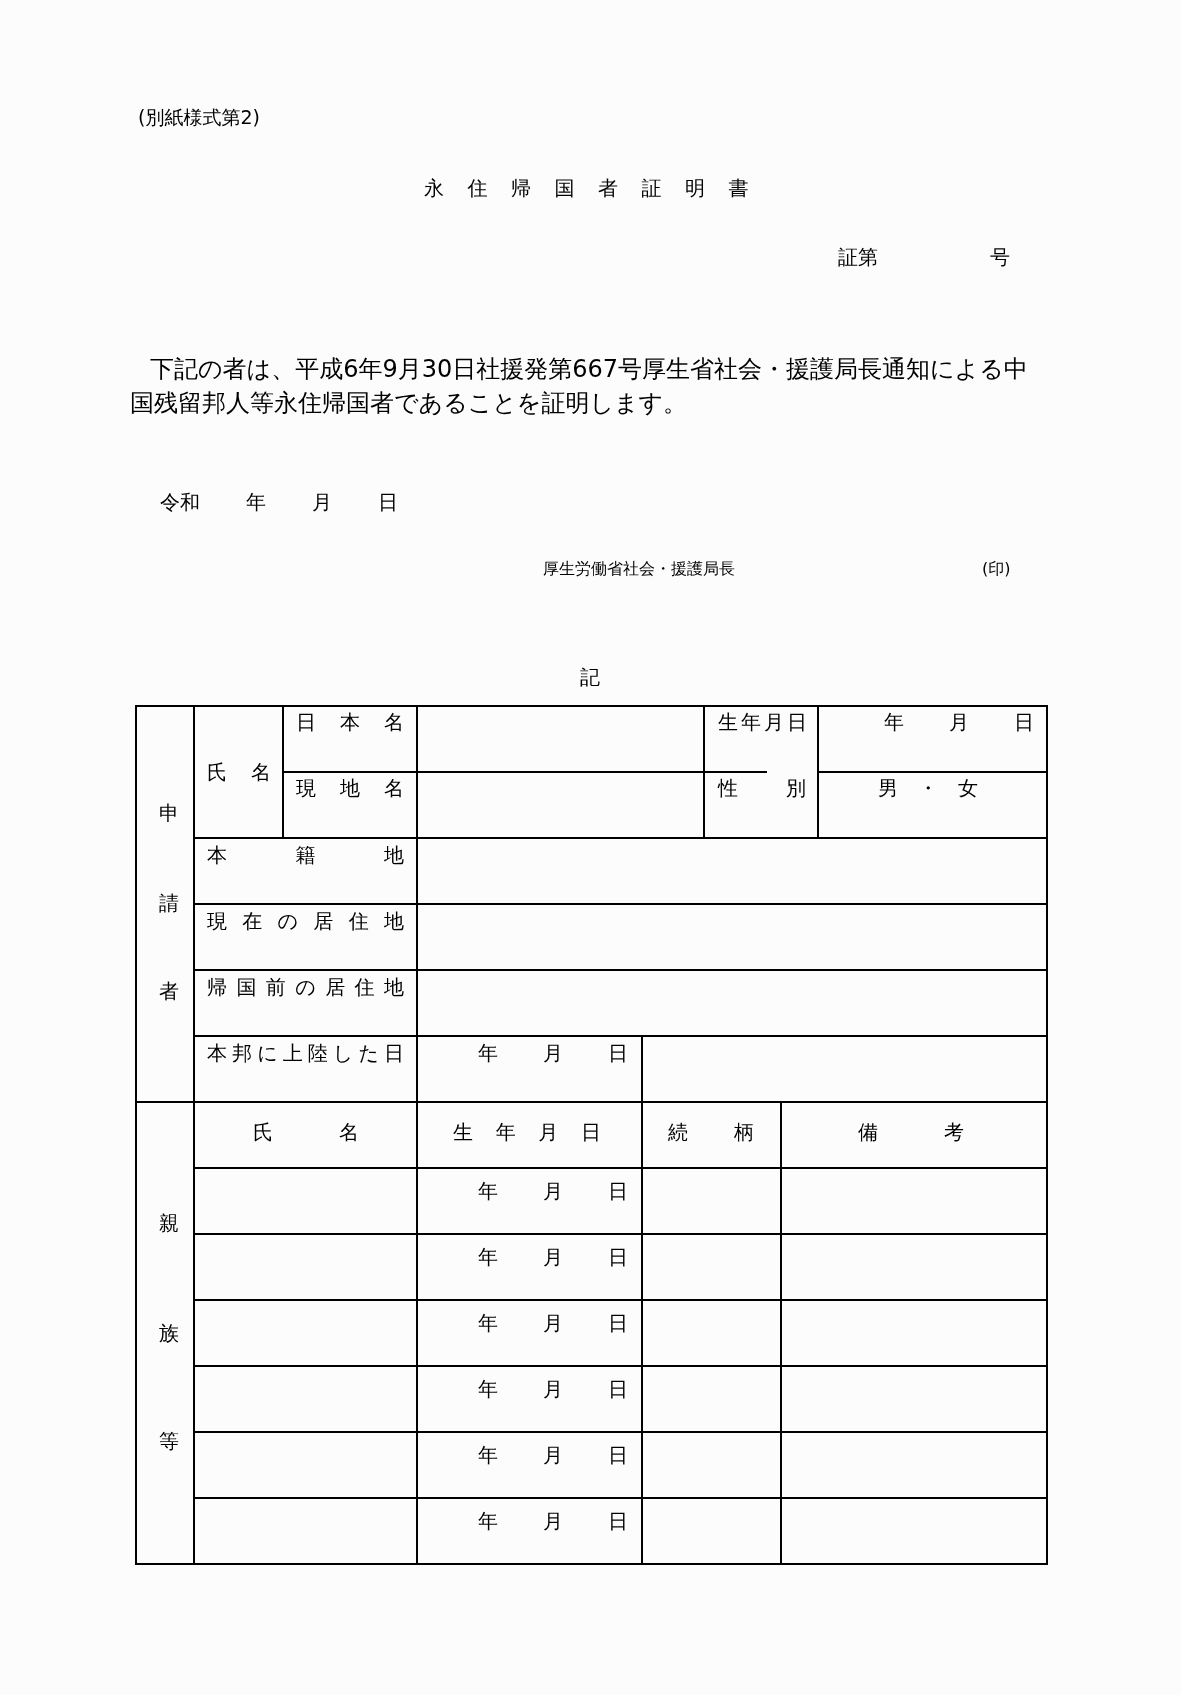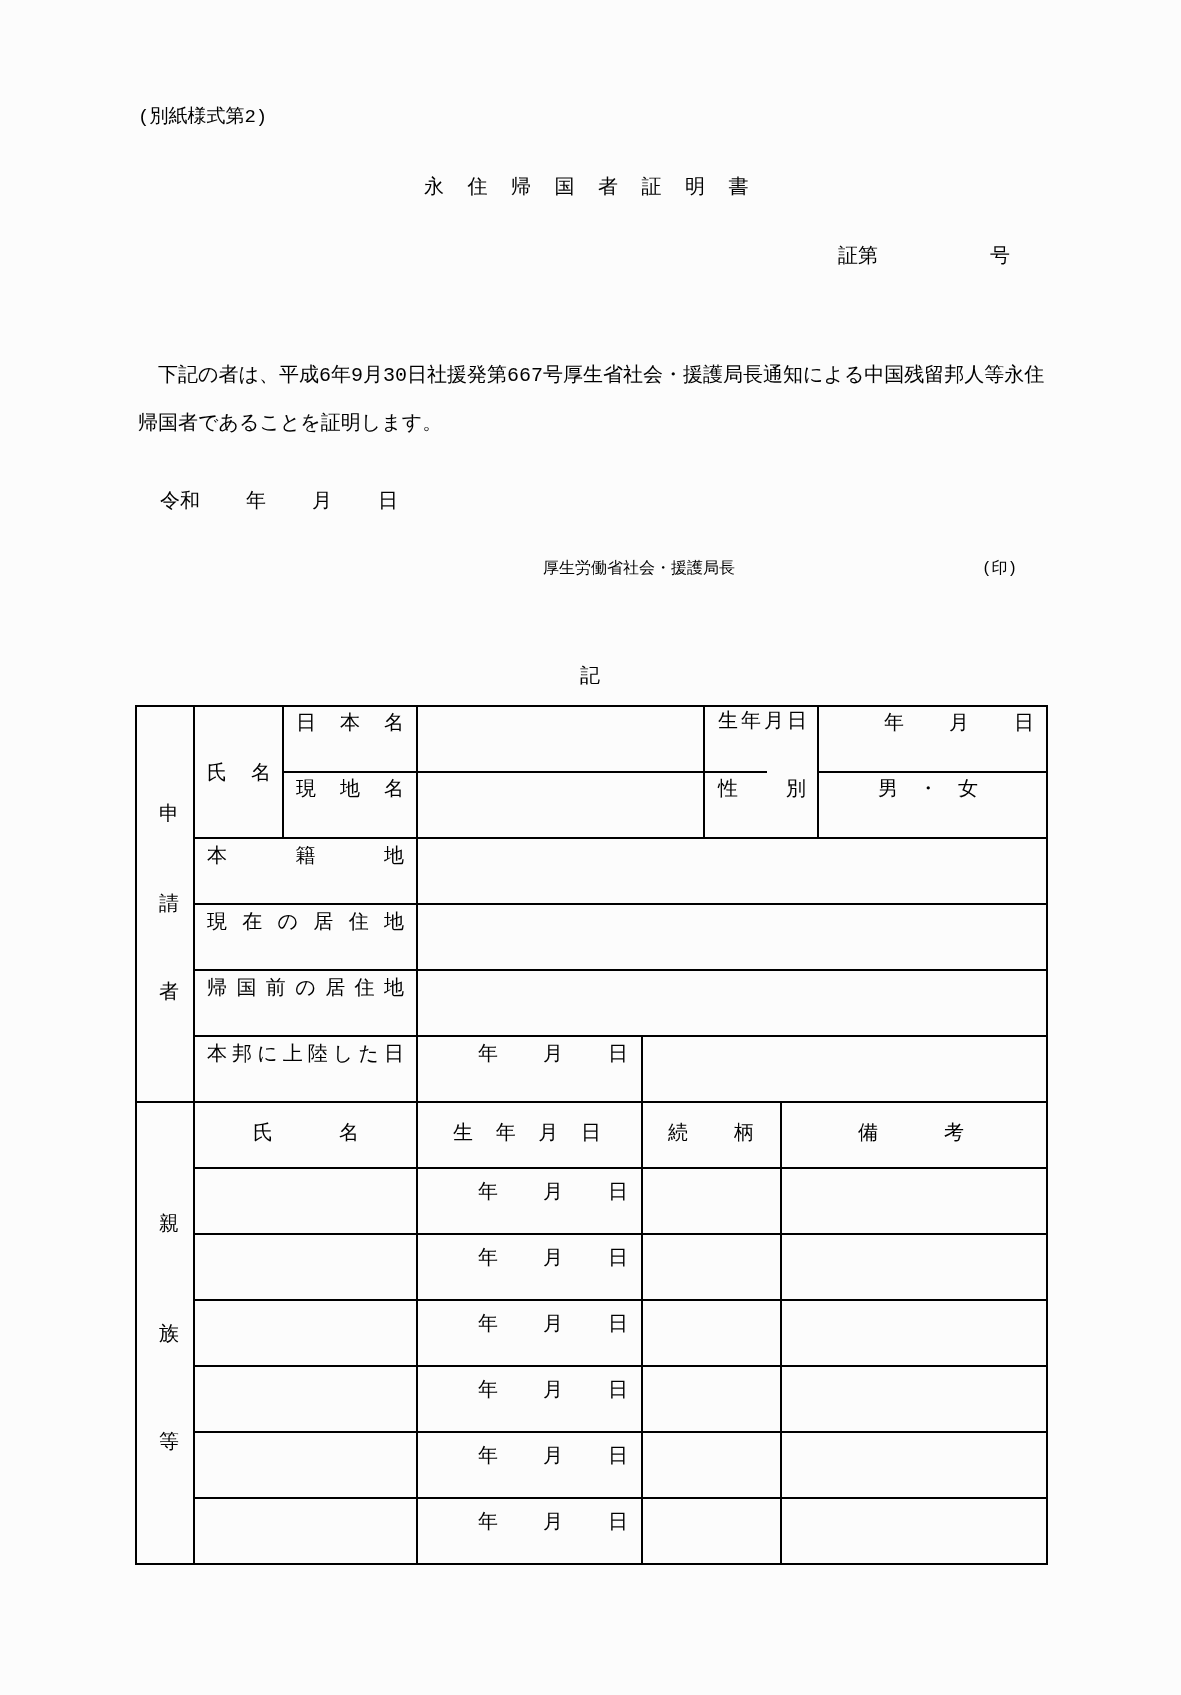--- a/index.html
+++ b/index.html
@@ -2,26 +2,26 @@
 <html><head>
 <meta charset="utf-8">
 <style>
   html, body { margin: 0; padding: 0; background: #fcfcfc; }
   body {
     width: 1181px; height: 1695px; position: relative; overflow: hidden;
     font-family: "DejaVu Sans", "Liberation Sans", sans-serif;
     color: #000;
     font-size: 19px;
   }
-  .abs { position: absolute; white-space: nowrap; line-height: 1; font-family: Liberation Mono, monospace; }
+  .abs { position: absolute; white-space: nowrap; line-height: 1; }
   .form-label { left: 138px; top: 108px; font-size: 19px; }
   .title { left: 424px; top: 178px; font-size: 20px; letter-spacing: 0; }
   .title span { display: inline-block; width: 43.5px; }
   .cert-no { top: 247px; font-size: 20px; }
-  .body-text { left: 138px; top: 352px; width: 920px; font-size: 20px; line-height: 48px; white-space: normal; text-indent: 20px; }
+  .body-text { left: 130px; top: 352px; width: 920px; font-size: 24px; line-height: 34px; white-space: normal; text-indent: 20px; }
   .date-line { top: 492px; font-size: 20px; }
   .issuer { top: 561px; font-size: 16px; }
   .ki { left: 580px; top: 667px; font-size: 20px; }
 
   .grid { position: absolute; left: 0; top: 0; }
   .line { position: absolute; background: #000; }
   .h { height: 2px; }
   .v { width: 2px; }
   .cell-text { position: absolute; font-size: 20px; line-height: 1; white-space: nowrap; }
   .spread { display: flex; justify-content: space-between; }
@@ -101,21 +101,21 @@
 </div>
 <div class="cell-text spread" style="left:296px; top:778px; width:108px;">
   <span>現</span>
     <span>地</span>
     <span>名</span>
 </div>
 
 <div class="cell-text" style="left:418px; top:707px; width:285px; height:64px;"></div>
 <div class="cell-text" style="left:418px; top:773px; width:285px; height:64px;"></div>
 
-<div class="cell-text" style="left:718px; top:712px; letter-spacing:3px;font-family:Liberation Mono, monospace;">生年月日</div>
+<div class="cell-text" style="left:718px; top:712px; letter-spacing:3px;">生年月日</div>
 <div class="cell-text spread" style="left:884px; top:712px; width:150px;">
   <span>年</span>
     <span>月</span>
     <span>日</span>
 </div>
 
 <div class="cell-text spread" style="left:718px; top:778px; width:88px;">
   <span>性</span>
     <span>別</span>
 </div>

